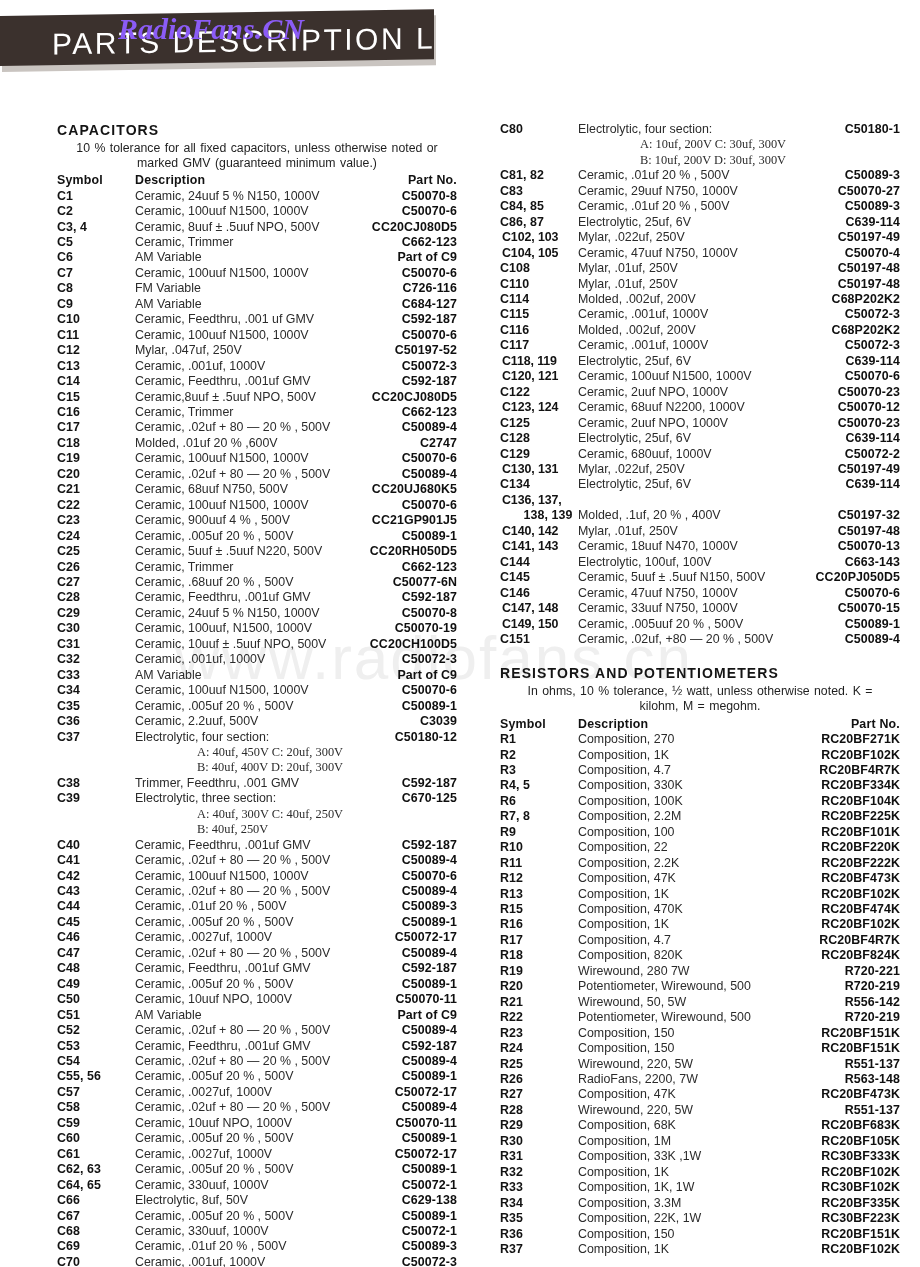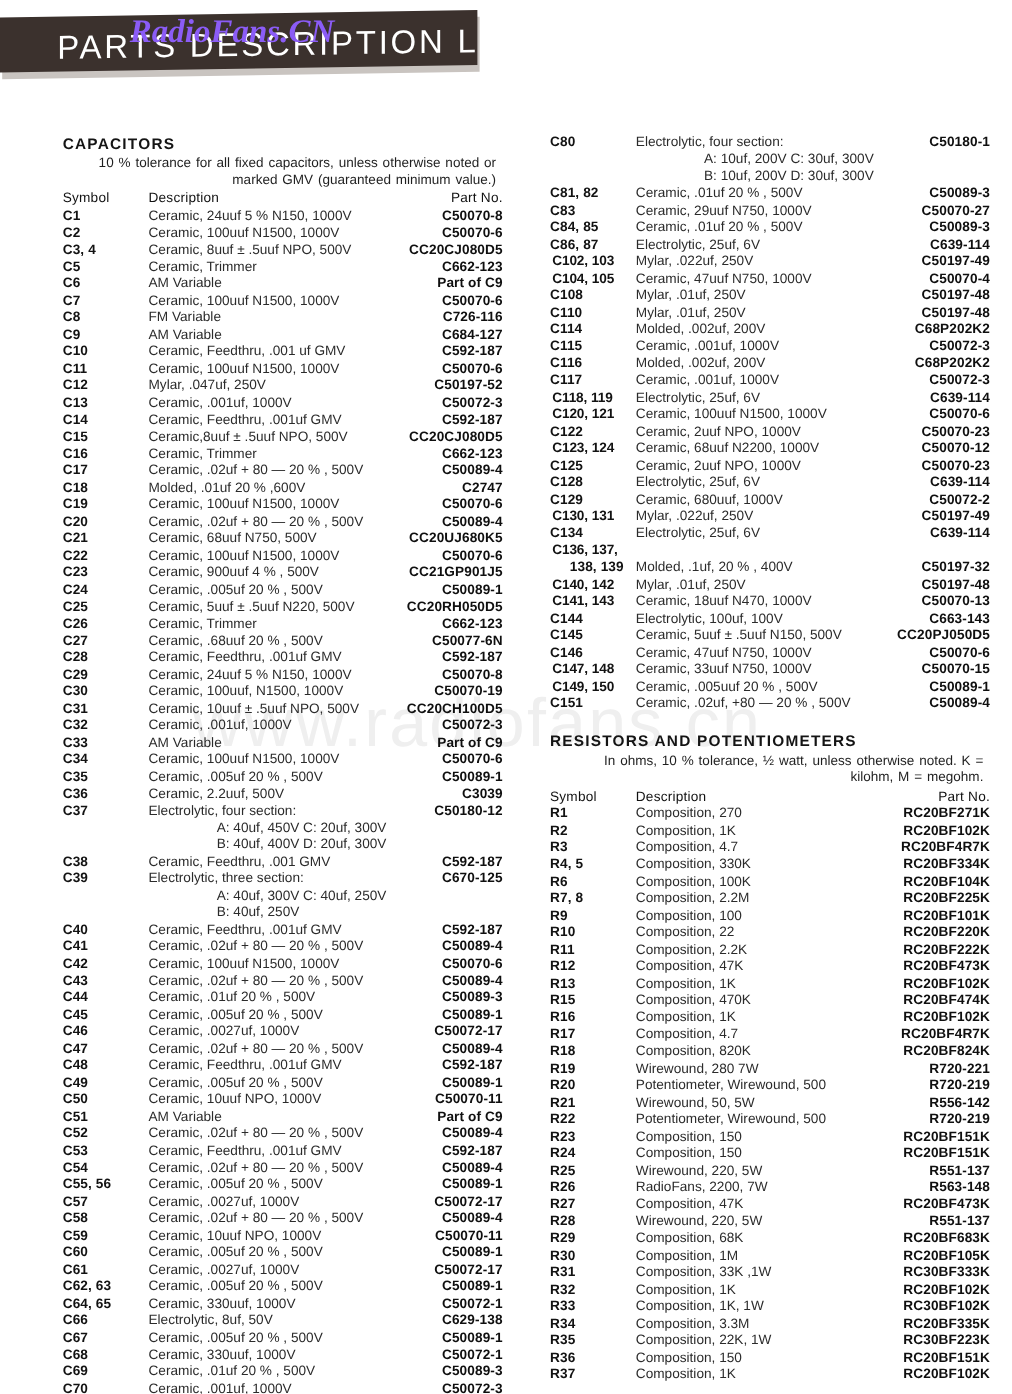--- a/index.html
+++ b/index.html
@@ -96,40 +96,40 @@
     font-size: 14px;
     font-weight: bold;
     letter-spacing: 1.1px;
     color: #141414;
     margin: 0 0 3px 0;
   }
   .sect-note {
     font-size: 12.3px;
     line-height: 14.6px;
     color: #1f1f1f;
-    text-align: right;
+    text-align: center;
     margin: 0 0 3px 0;
     padding: 0 6px;
     word-spacing: 1px;
   }
 
   table.parts {
     border-collapse: collapse;
     width: 400px;
     table-layout: fixed;
   }
   table.parts td, table.parts th {
     padding: 0;
     vertical-align: top;
     font-size: 12.4px;
     line-height: 15.45px;
     white-space: nowrap;
   }
   th.h-sym, th.h-desc, th.h-part {
-    font-weight: normal;
+    font-weight: bold;
     font-size: 13.4px;
     line-height: 19px;
     color: #111;
     letter-spacing: .2px;
     margin-top: 48px;
   }
   th.h-sym  { text-align: left;  padding-left: 0px; }
   th.h-desc { text-align: left;  padding-left: 9px; }
   th.h-part { text-align: right; }
 
@@ -138,26 +138,26 @@
   col.c-part { width: 96px; }
 
   td.sym {
     font-weight: bold;
     font-size: 12.3px;
     color: #121212;
     padding-left: 9px;
     letter-spacing: .1px;
   }
   td.sym.wide { letter-spacing: -0.1px; padding-left: 2px; }
-  td.sym.indent { padding-left: 18px; }
+  td.sym.indent { padding-left: 18px; text-align: center; }
   td.desc {
     color: #2b2b2b;
     padding-left: 9px;
   }
-  td.desc.sub { padding-left: 62px; }
+  td.desc.sub { padding-left: 62px; font-family: Liberation Serif, serif; }
   td.part {
     text-align: right;
     font-weight: bold;
     color: #0f0f0f;
     letter-spacing: .1px;
   }
 </style>
 </head>
 <body>
 
@@ -370,21 +370,21 @@
           <td class="desc sub">A:    40uf, 450V     C:     20uf, 300V</td>
           <td class="part"></td>
         </tr>
         <tr>
           <td class="sym"></td>
           <td class="desc sub">B:    40uf, 400V     D:     20uf, 300V</td>
           <td class="part"></td>
         </tr>
         <tr>
           <td class="sym">C38</td>
-          <td class="desc">Ceramic, Feedthru, .001 GMV</td>
+          <td class="desc">Trimmer, Feedthru, .001 GMV</td>
           <td class="part">C592-187</td>
         </tr>
         <tr>
           <td class="sym">C39</td>
           <td class="desc">Electrolytic, three section:</td>
           <td class="part">C670-125</td>
         </tr>
         <tr>
           <td class="sym"></td>
           <td class="desc sub">A:    40uf, 300V      C:     40uf, 250V</td>

